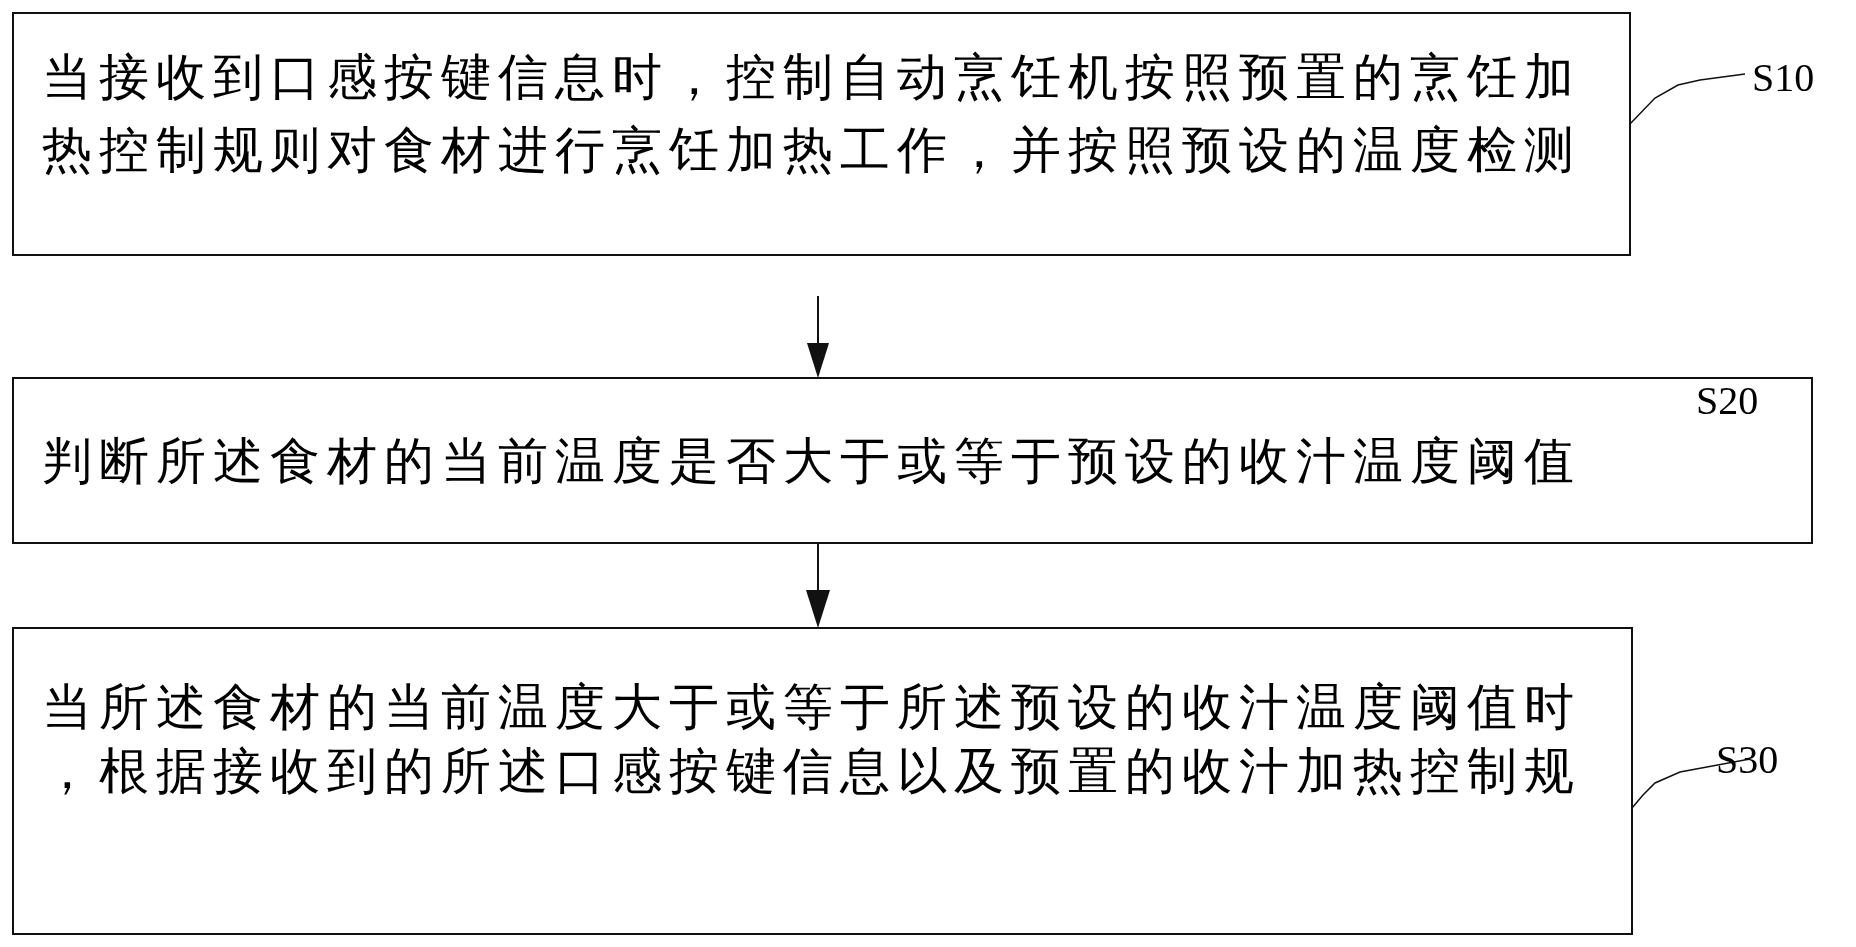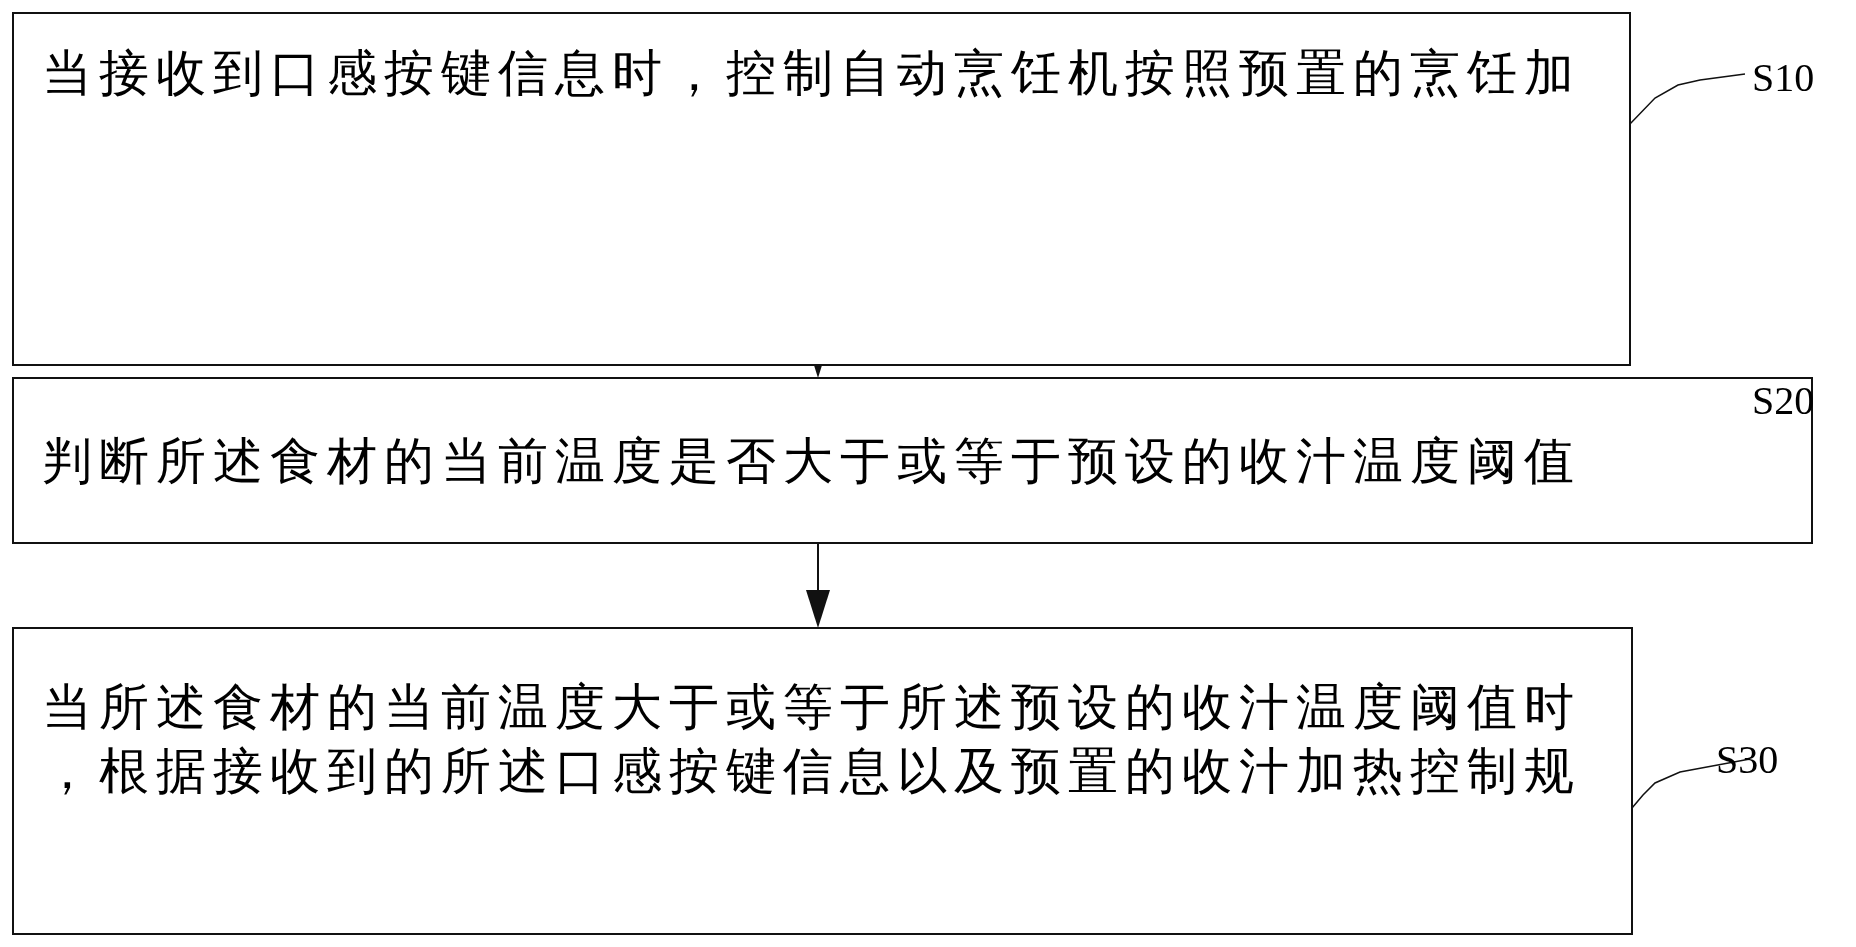--- a/index.html
+++ b/index.html
@@ -25,27 +25,28 @@
   <g>
     <line x1="818" y1="543" x2="818" y2="592" stroke="#111" stroke-width="2"></line>
     <polygon points="806,590 830,590 818,628" fill="#111"></polygon>
   </g>
 
   <path d="M1629,125 L1655,98 L1678,85 L1700,80 L1745,74" fill="none" stroke="#111" stroke-width="1.5"></path>
   <path d="M1629,443 L1640,425 L1654,412 L1680,402 L1743,400" fill="none" stroke="#111" stroke-width="1.5"></path>
   <path d="M1632,808 L1643,795 L1655,783 L1680,772 L1750,759" fill="none" stroke="#111" stroke-width="1.5"></path>
 </svg>
 
-<div class="box" style="left:12px; top:12px; width:1619px; height:354px;font-family:Liberation Mono, monospace;">
+<div class="box" style="left:12px; top:12px; width:1619px; height:244px;">
   <div class="line" style="top:33px; left:28px;">当接收到口感按键信息时，控制自动烹饪机按照预置的烹饪加</div>
+  <div class="line" style="top:106px; left:28px;">热控制规则对食材进行烹饪加热工作，并按照预设的温度检测</div>
 </div>
 <div class="label" style="left:1752px; top:50px;">S10</div>
 
 <div class="box" style="left:12px; top:377px; width:1801px; height:167px;">
   <div class="line" style="top:52px; left:28px;">判断所述食材的当前温度是否大于或等于预设的收汁温度阈值</div>
 </div>
-<div class="label" style="left:1752px; top:373px;">S20</div>
+<div class="label" style="left:1696px; top:373px;">S20</div>
 
 <div class="box" style="left:12px; top:627px; width:1621px; height:308px;">
   <div class="line" style="top:48px; left:28px;">当所述食材的当前温度大于或等于所述预设的收汁温度阈值时</div>
   <div class="line" style="top:116px; left:28px;font-family:Liberation Mono, monospace;">，根据接收到的所述口感按键信息以及预置的收汁加热控制规</div>
 </div>
 <div class="label" style="left:1716px; top:732px;">S30</div>
 
 </body></html>

